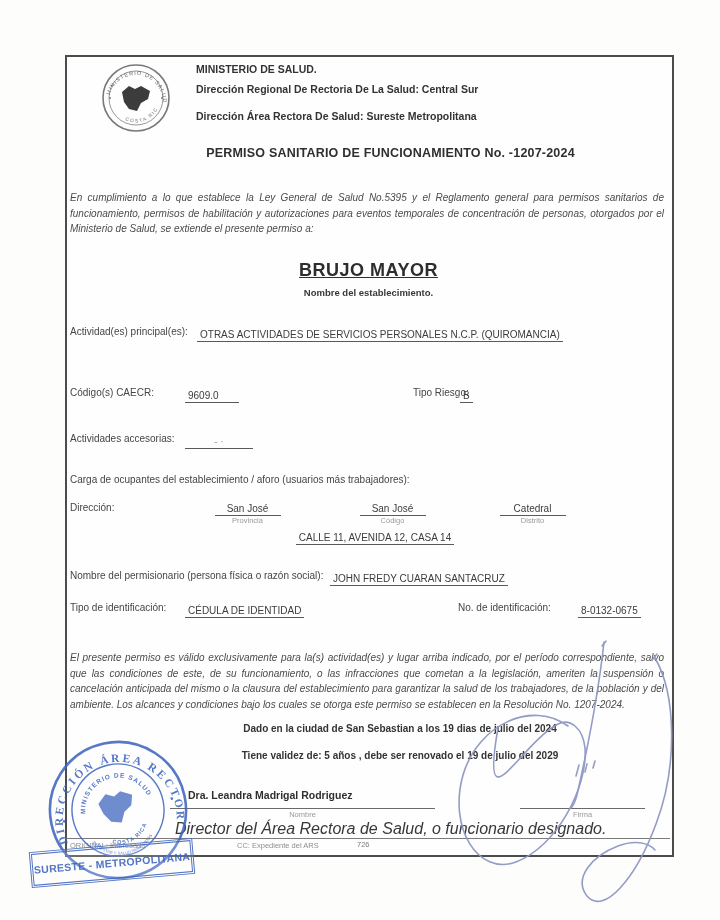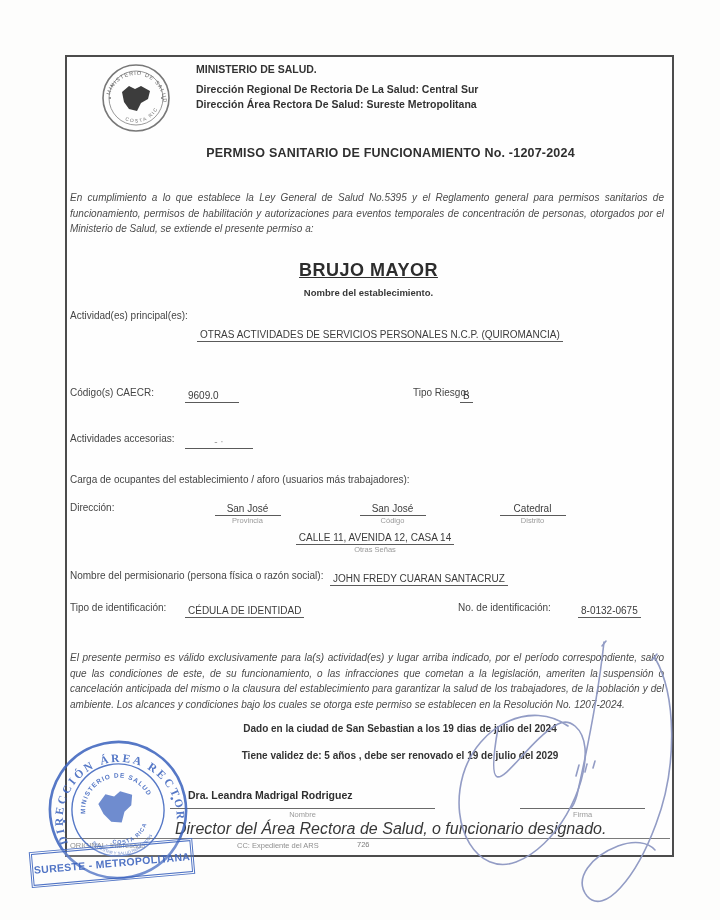--- a/index.html
+++ b/index.html
@@ -61,30 +61,30 @@
     <text font-size="4.8" fill="#6d6d6d" font-family="Liberation Sans, sans-serif" letter-spacing="1.5">
       <textPath href="#hsealBot" startOffset="28%">COSTA RICA</textPath>
     </text>
     <path d="M22,30 l7,-6 l6,3 l6,-3 l9,5 l-2,8 l-7,4 l-4,8 l-8,-2 l-5,-7 z" fill="#3c3c3c"></path>
     <circle cx="10" cy="36" r="1" fill="#777"></circle>
       <circle cx="62" cy="36" r="1" fill="#777"></circle>
   </svg>
 
   <div class="abs hdr" style="top:63px;">MINISTERIO DE SALUD.</div>
   <div class="abs hdr" style="top:83px;">Dirección Regional De Rectoria De La Salud: Central Sur</div>
-  <div class="abs hdr" style="top:98px;">Dirección Área Rectora De Salud: Sureste Metropolitana</div>
+  <div class="abs hdr" style="top:110px;">Dirección Área Rectora De Salud: Sureste Metropolitana</div>
 
   <div class="abs title">PERMISO SANITARIO DE FUNCIONAMIENTO No. -1207-2024</div>
 
   <div class="abs para" style="top:190px;">En cumplimiento a lo que establece la Ley General de Salud No.5395 y el Reglamento general para permisos sanitarios de funcionamiento, permisos de habilitación y autorizaciones para eventos temporales de concentración de personas, otorgados por el Ministerio de Salud, se extiende el presente permiso a:</div>
 
   <div class="abs estab">BRUJO MAYOR</div>
   <div class="abs estab-cap">Nombre del establecimiento.</div>
 
-  <div class="abs lbl" style="left:70px;top:310px;">Actividad(es) principal(es):</div>
+  <div class="abs lbl" style="left:70px;top:326px;">Actividad(es) principal(es):</div>
   <div class="abs" style="left:185px;top:324px;padding-left:12px;"><span class="val">OTRAS ACTIVIDADES DE SERVICIOS PERSONALES N.C.P. (QUIROMANCIA)</span></div>
 
   <div class="abs lbl" style="left:70px;top:387px;">Código(s) CAECR:</div>
   <div class="abs" style="left:185px;top:385px;"><span class="val" style="min-width:48px;">9609.0</span></div>
   <div class="abs lbl" style="left:413px;top:387px;">Tipo Riesgo:</div>
   <div class="abs" style="left:460px;top:385px;"><span class="val">B</span></div>
 
   <div class="abs lbl" style="left:70px;top:433px;">Actividades accesorias:</div>
   <div class="abs" style="left:185px;top:431px;"><span class="val dash-val">-      ·</span></div>
 
@@ -98,21 +98,20 @@
   <div class="abs addr-col" style="left:330px;top:498px;width:125px;">
     <span class="val">San José</span>
     <div class="cap">Código</div>
   </div>
   <div class="abs addr-col" style="left:470px;top:498px;width:125px;">
     <span class="val">Catedral</span>
     <div class="cap">Distrito</div>
   </div>
   <div class="abs addr-col" style="left:160px;top:527px;width:430px;">
     <span class="val">CALLE 11, AVENIDA 12, CASA 14</span>
-    <div class="cap">Otras Señas</div>
   </div>
 
   <div class="abs lbl" style="left:70px;top:570px;">Nombre del permisionario (persona física o razón social):</div>
   <div class="abs" style="left:330px;top:568px;"><span class="val">JOHN FREDY CUARAN SANTACRUZ</span></div>
 
   <div class="abs lbl" style="left:70px;top:602px;">Tipo de identificación:</div>
   <div class="abs" style="left:185px;top:600px;"><span class="val">CÉDULA DE IDENTIDAD</span></div>
   <div class="abs lbl" style="left:458px;top:602px;">No. de identificación:</div>
   <div class="abs" style="left:578px;top:600px;"><span class="val">8-0132-0675</span></div>
 

